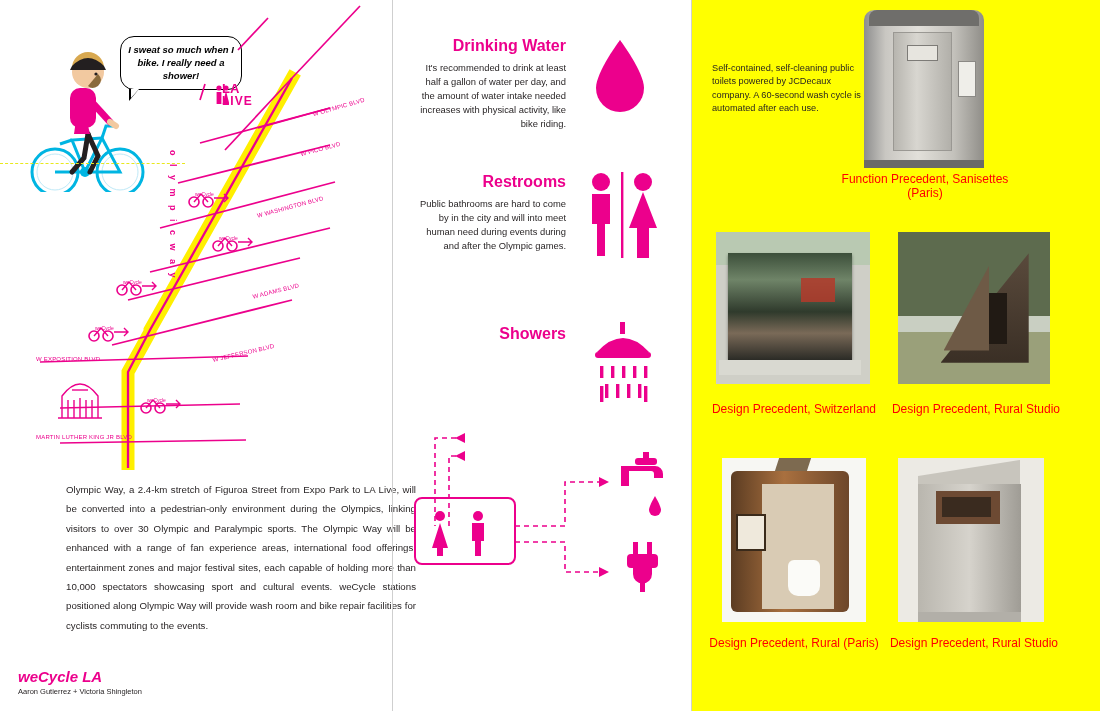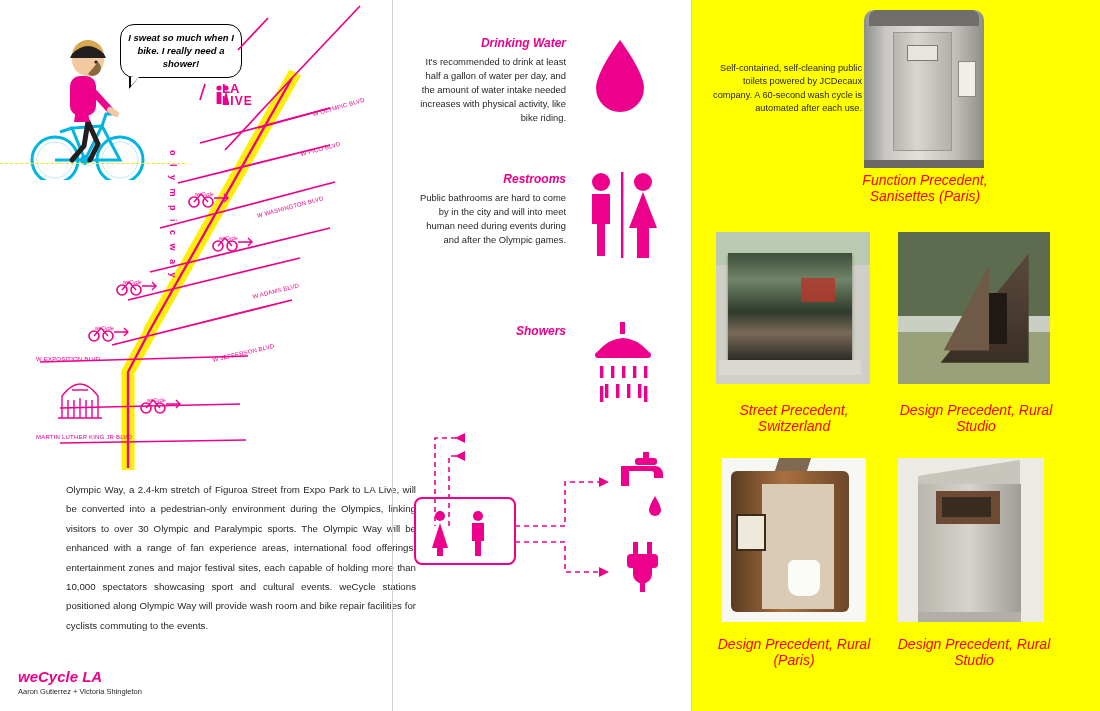--- a/index.html
+++ b/index.html
@@ -11,21 +11,21 @@
     overflow:hidden;
   }
   .board{position:absolute;inset:0;}
 
   
   .col-left{position:absolute;left:0;top:0;width:390px;height:711px;}
   .col-mid{position:absolute;left:392px;top:0;width:298px;height:711px;border-left:1px solid #cfcfcf;border-right:1px solid #cfcfcf;}
   .col-right{position:absolute;left:692px;top:0;width:408px;height:711px;background:#ffff00;}
 
   
-  .cyclist{position:absolute;left:10px;top:10px;width:160px;height:170px;}
+  .cyclist{position:absolute;left:10px;top:22px;width:160px;height:170px;}
   .speech{
     position:absolute;left:110px;top:14px;width:108px;
     border:1.6px solid #000;border-radius:14px;background:#fff;
     font-size:9.5px;font-style:italic;font-weight:bold;line-height:1.35;
     text-align:center;padding:7px 6px;color:#000;
   }
   .speech:after{
     content:"";position:absolute;left:8px;bottom:-12px;
     border-width:12px 10px 0 0;border-style:solid;border-color:#000 transparent transparent transparent;
   }
@@ -53,30 +53,30 @@
     position:absolute;left:30px;top:480px;width:350px;
     font-size:9.7px;line-height:2.0;color:#231f20;text-align:justify;margin-left:36px;
   }
   .credit{position:absolute;left:18px;top:668px;}
   .credit .title{color:#ec008c;font-weight:bold;font-style:italic;font-size:15px;}
   .credit .names{color:#231f20;font-size:7.5px;margin-top:2px;}
 
   
   .mblock{position:absolute;left:0;width:298px;}
   .mtext{position:absolute;width:155px;text-align:right;font-size:9.4px;line-height:1.5;color:#231f20;}
-  .mtitle{color:#ec008c;font-weight:bold;font-style:italic;font-size:12px;margin-bottom:3px;}
+  .mtitle{color:#ec008c;font-weight:bold;font-size:16px;margin-bottom:3px;}
   .micon{position:absolute;color:#ec008c;}
   .caption-mid{position:absolute;left:10px;top:636px;width:285px;font-size:9.4px;color:#231f20;}
 
   
   .rtext{
-    position:absolute;left:712px;top:62px;width:150px;text-align:right;
+    position:absolute;left:712px;top:62px;width:150px;text-align:left;
     font-size:9.2px;line-height:1.45;color:#231f20;
   }
-  .rcap{position:absolute;color:#ff0000;font-size:14px;text-align:center;font-style:italic;}
+  .rcap{position:absolute;color:#ff0000;font-size:12px;text-align:center;}
   .photo{position:absolute;}
   .photo-frame{width:100%;height:100%;}
 
   
   .sanis-body{position:absolute;left:0;top:0;width:100%;height:100%;
     background:linear-gradient(90deg,#8d8d8d 0%,#c9c7c2 18%,#e2e0da 45%,#c3c1bb 75%,#8f8d88 100%);
     border-radius:10px 10px 4px 4px;}
   .sanis-top{position:absolute;left:4%;top:0;width:92%;height:10%;background:#6f6e6b;border-radius:8px 8px 0 0;}
   .sanis-door{position:absolute;left:24%;top:14%;width:48%;height:74%;background:linear-gradient(90deg,#b7b5af,#d8d6d0 40%,#b2b0aa);border:1px solid #9a9893;}
   .sanis-sign{position:absolute;left:36%;top:22%;width:24%;height:9%;background:#e7e5df;border:1px solid #7d7b77;}
@@ -388,21 +388,21 @@
 
   <div class="photo" style="left:716px;top:232px;width:154px;height:152px;">
     <div class="photo-frame" style="position:relative;">
       <div class="mirror-grass"></div>
       <div class="mirror-sky"></div>
       <div class="mirror-box"></div>
       <div class="mirror-refl"></div>
       <div class="mirror-base"></div>
     </div>
   </div>
-  <div class="rcap" style="left:706px;top:402px;width:176px;">Street Precedent, Switzerland</div>
+  <div class="rcap" style="left:706px;top:402px;width:176px;">Design Precedent, Switzerland</div>
 
   <div class="photo" style="left:898px;top:232px;width:152px;height:152px;">
     <div class="photo-frame" style="position:relative;">
       <div class="rs-sky"></div>
       <div class="rs-trees"></div>
       <div class="rs-grass"></div>
       <div class="rs-wedge"></div>
       <div class="rs-face"></div>
       <div class="rs-door"></div>
     </div>

